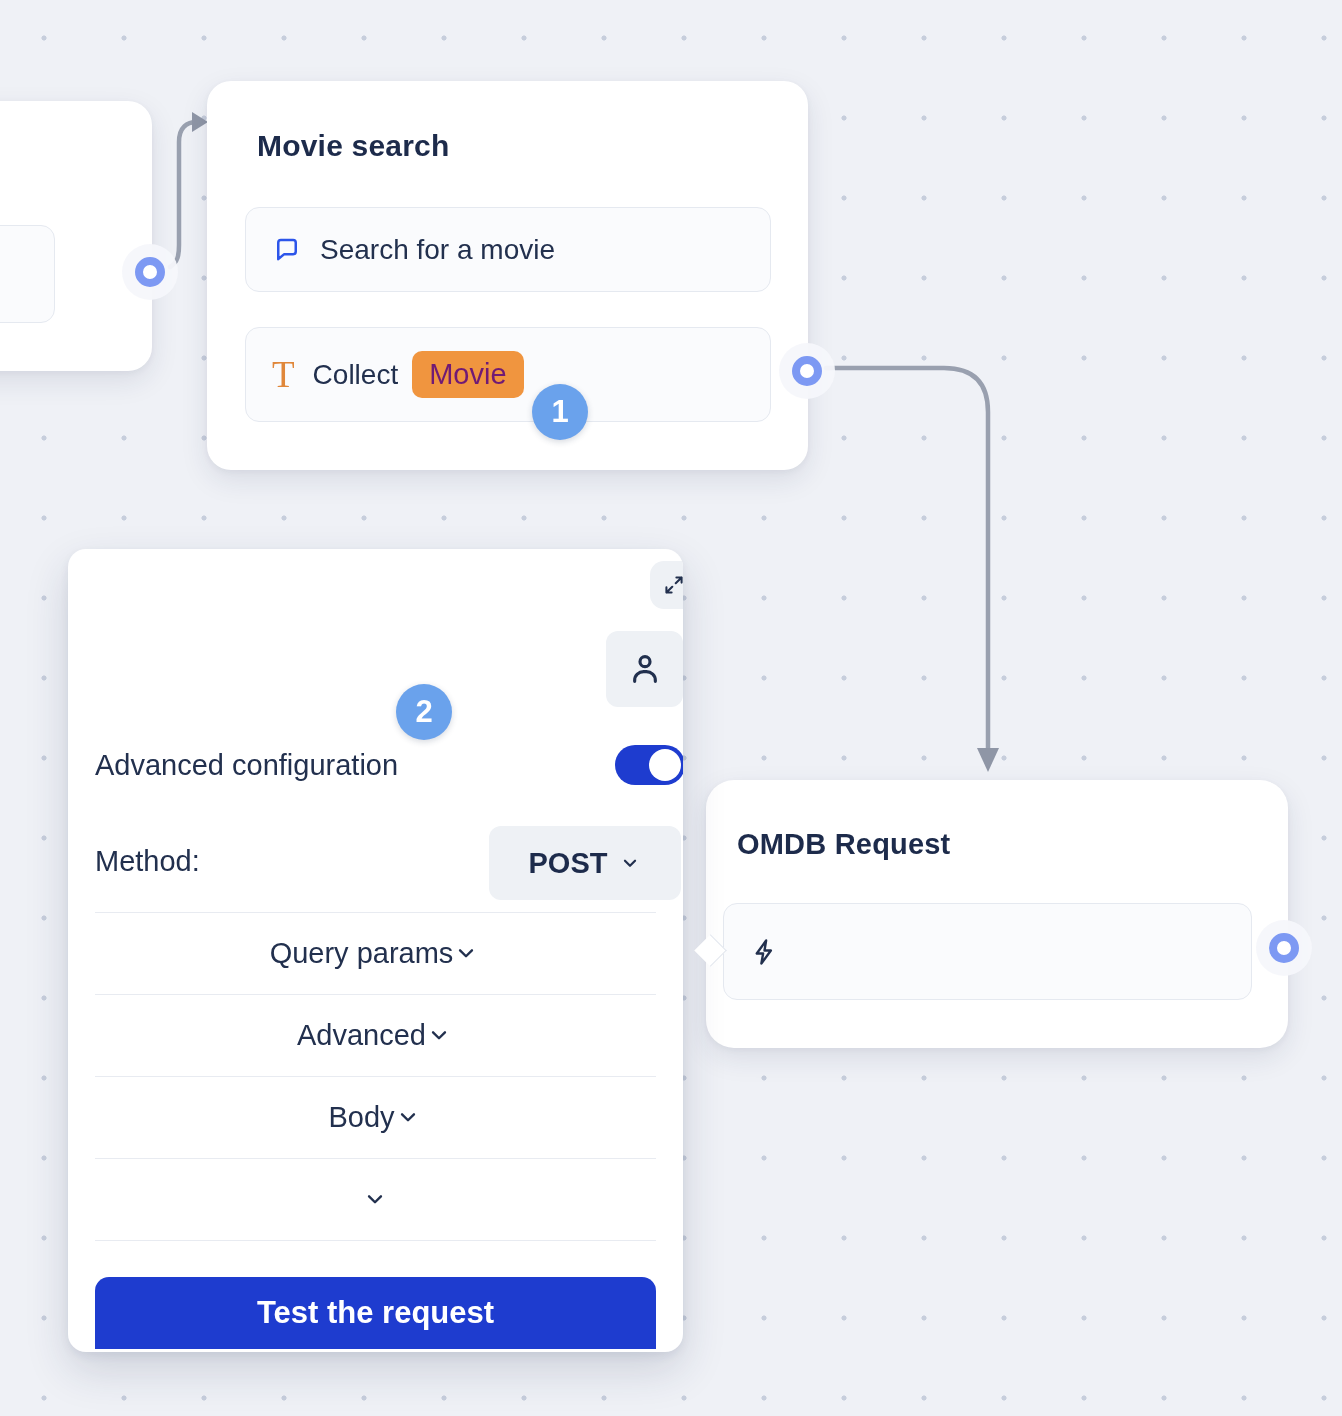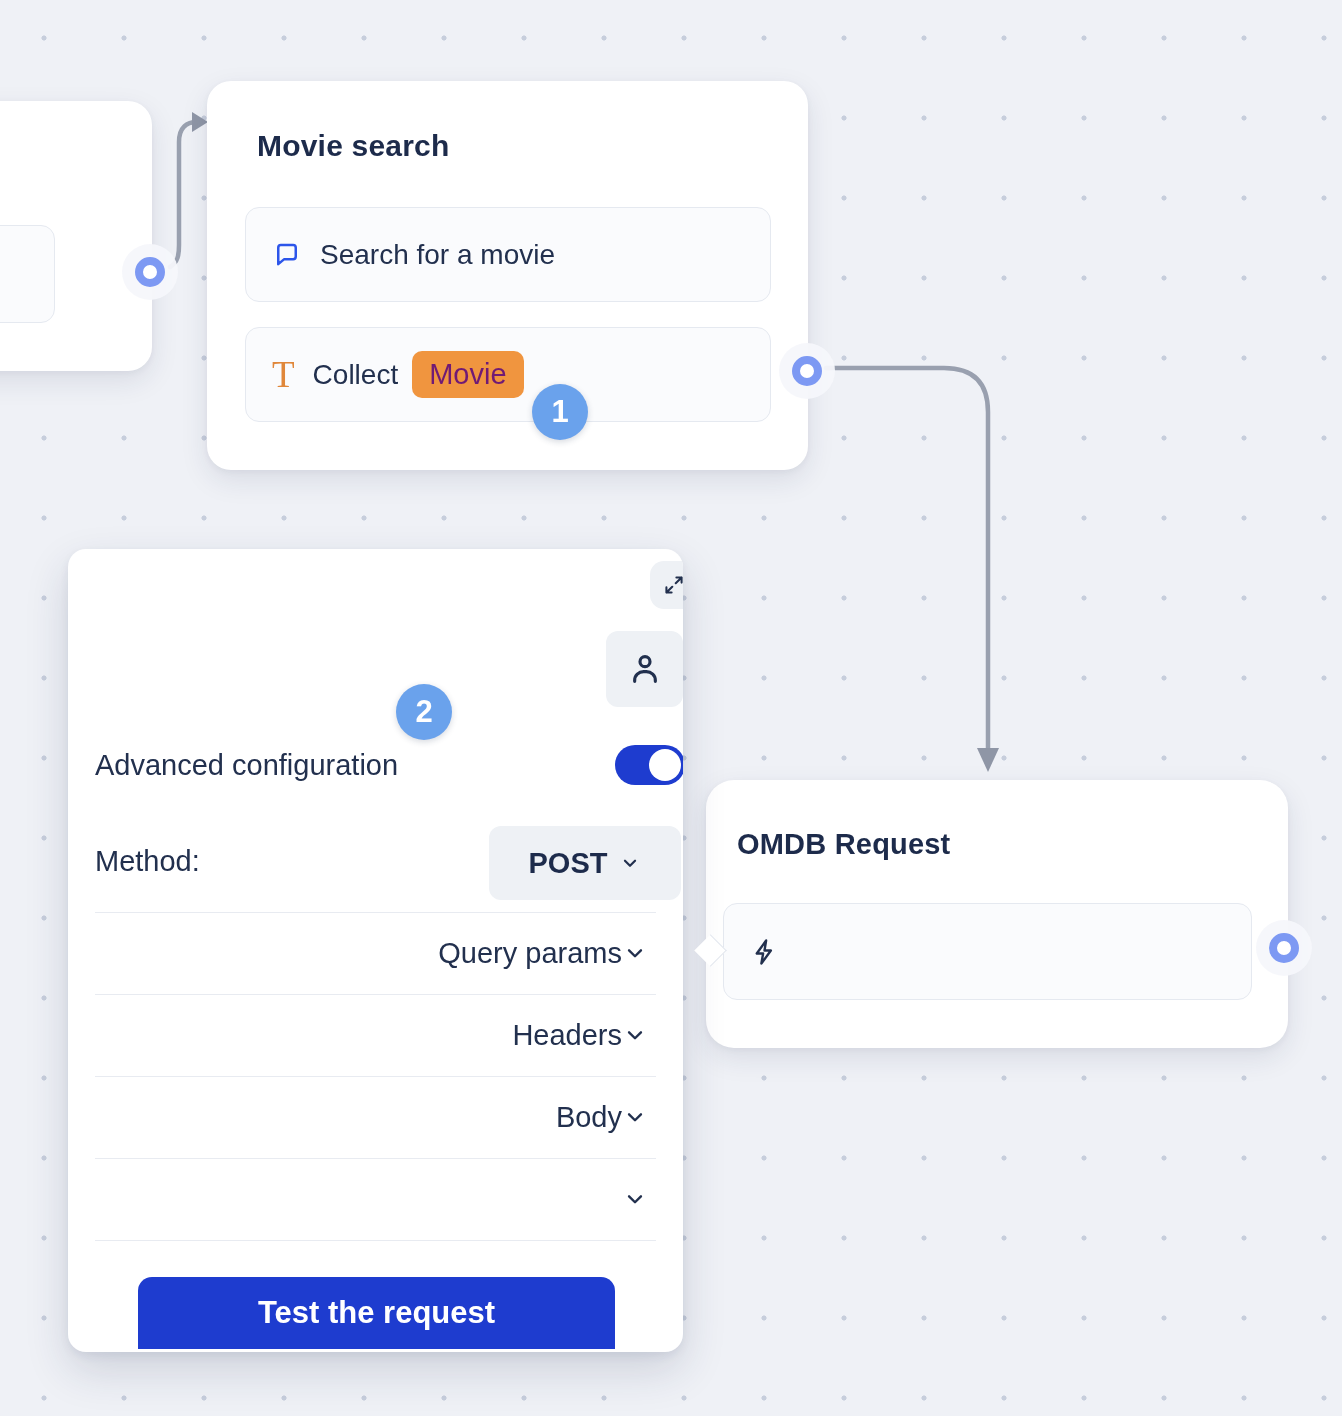--- a/index.html
+++ b/index.html
@@ -53,27 +53,27 @@
   }
   .toggle .knob{position:absolute;right:4px;top:4px;width:32px;height:32px;border-radius:50%;background:#fff;}
   .dropdown{
     position:absolute;left:421px;top:277px;width:192px;height:74px;background:#eef1f5;border-radius:12px;
     display:flex;align-items:center;justify-content:center;gap:12px;
   }
   .dropdown .val{font-size:29px;font-weight:600;color:#1d2b4b;}
   .divider{position:absolute;left:27px;width:561px;height:0;border-top:1.5px solid #e8ebf1;}
   .acc-row{
     position:absolute;left:27px;width:561px;height:82px;display:flex;align-items:center;
-    justify-content:flex-end;box-sizing:border-box;padding:0 8px 0 6px;
+    justify-content:center;box-sizing:border-box;padding:0 8px 0 6px;
   }
   .acc-row .acc-label{font-size:29px;color:#22304e;}
   .test-btn{
-    position:absolute;left:27px;top:728px;width:477px;height:72px;background:#1e3ccf;border:none;
+    position:absolute;left:27px;top:728px;width:561px;height:72px;background:#1e3ccf;border:none;
     border-radius:14px 14px 0 0;color:#ffffff;font-size:31px;font-weight:700;
-    font-family:"Liberation Sans",sans-serif;cursor:pointer;margin-left:43px;
+    font-family:"Liberation Sans",sans-serif;cursor:pointer;
   }
   .popover-arrow{
     position:absolute;left:699px;top:939px;width:22px;height:22px;background:#ffffff;
     border-top:1.5px solid #e2e6ee;border-right:1.5px solid #e2e6ee;transform:rotate(45deg);z-index:5;
   }
   svg.ic{display:block;}
 </style>
 </head>
 <body>
 
@@ -87,21 +87,21 @@
   </svg>
 
   <div class="node-card" style="left:-60px;top:101px;width:212px;height:270px;">
     <div class="node-item" style="left:-30px;top:124px;width:145px;height:98px;"></div>
   </div>
   <div class="port" style="left:135px;top:257px;"></div>
 
   <div class="node-card" style="left:207px;top:81px;width:601px;height:389px;">
     <div class="node-title" style="position:absolute;left:50px;top:48px;">Movie search</div>
 
-    <div class="node-item" style="left:38px;top:126px;width:526px;height:95px;">
+    <div class="node-item" style="left:38px;top:126px;width:526px;height:85px;">
       <span>
         <svg class="ic" width="30" height="30" viewBox="0 0 24 24">
           <path d="M5 6.1C5 4.9 6 4 7.1 4h9.8C18 4 19 4.9 19 6.1v7.1c0 1.2-1 2.1-2.1 2.1H9.8L5 19.3V6.1z" fill="none" stroke="#2c55ea" stroke-width="2" stroke-linejoin="round"></path>
         </svg>
       </span>
       <span class="label">Search for a movie</span>
     </div>
 
     <div class="node-item" style="left:38px;top:246px;width:526px;height:95px;">
       <span class="t-glyph">T</span>
@@ -171,21 +171,21 @@
       <span class="acc-label">Query params</span>
       <span>
         <svg class="ic" width="26" height="26" viewBox="0 0 24 24">
           <path d="M6.5 9.5 12 15l5.5-5.5" fill="none" stroke="#22304e" stroke-width="2.2" stroke-linecap="round" stroke-linejoin="round"></path>
         </svg>
       </span>
     </div>
     <div class="divider" style="top:445px;"></div>
 
     <div class="acc-row" style="top:445px;">
-      <span class="acc-label">Headers</span>
+      <span class="acc-label">Advanced</span>
       <span>
         <svg class="ic" width="26" height="26" viewBox="0 0 24 24">
           <path d="M6.5 9.5 12 15l5.5-5.5" fill="none" stroke="#22304e" stroke-width="2.2" stroke-linecap="round" stroke-linejoin="round"></path>
         </svg>
       </span>
     </div>
     <div class="divider" style="top:527px;"></div>
 
     <div class="acc-row" style="top:527px;">
       <span class="acc-label">Body</span>

